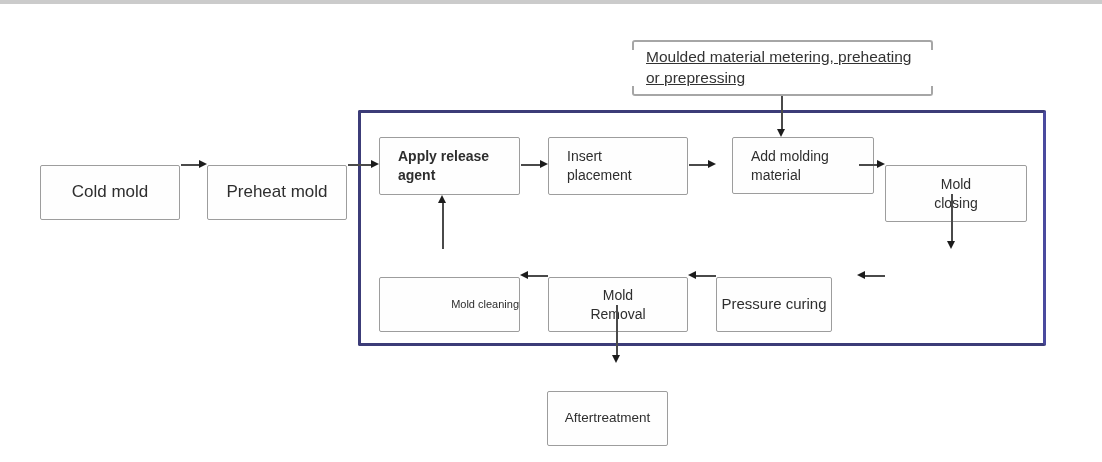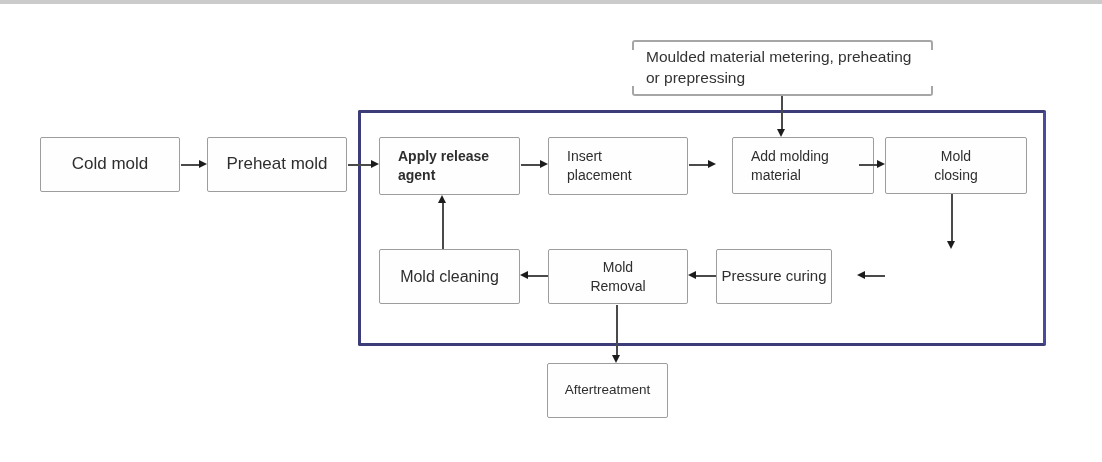--- a/index.html
+++ b/index.html
@@ -19,21 +19,21 @@
   .node{
     position:absolute;
     box-sizing:border-box;
     border:1.5px solid #9d9d9d;
     border-radius:2px;
     background:#fefefe;
     display:flex;align-items:center;
     white-space:pre-line;
     line-height:1.35;
   }
-  .center{justify-content:center;text-align:center;}
+  .center{justify-content:center;text-align:center;margin-top:28px;}
   .leftpad{justify-content:flex-start;text-align:left;padding-left:18px;}
   
   .container-box{
     position:absolute;
     left:358px;top:110px;width:688px;height:236px;
     box-sizing:border-box;
     border:3.5px solid #3c3c78;
     border-right-color:#4a4a9e;
     border-radius:2px;
     background:transparent;
@@ -50,37 +50,38 @@
   }
   .bracket .b-bottom{
     position:absolute;left:0;right:0;bottom:0;height:8px;
     border-bottom:2px solid #a6a6a6;border-left:2px solid #a6a6a6;border-right:2px solid #a6a6a6;
     border-radius:0 0 3px 3px;
   }
   .bracket .b-text{
     position:absolute;left:14px;top:7px;right:8px;
     font-size:15.5px;line-height:1.35;color:#333;
     white-space:pre-line;
+    text-decoration:underline;
   }
   
   .hline{position:absolute;height:1.5px;background:#4a4a4a;}
   .vline{position:absolute;width:1.5px;background:#4a4a4a;}
   .head{position:absolute;width:0;height:0;}
   .head.right{border-top:4.5px solid transparent;border-bottom:4.5px solid transparent;border-left:8px solid #1c1c1c;}
   .head.left {border-top:4.5px solid transparent;border-bottom:4.5px solid transparent;border-right:8px solid #1c1c1c;}
   .head.down {border-left:4.5px solid transparent;border-right:4.5px solid transparent;border-top:8px solid #1c1c1c;}
   .head.up   {border-left:4.5px solid transparent;border-right:4.5px solid transparent;border-bottom:8px solid #1c1c1c;}
   
   .n-cold      {left:40px; top:137px;width:140px;height:55px;font-size:17px;}
   .n-preheat   {left:207px;top:137px;width:140px;height:55px;font-size:17px;}
   .n-apply     {left:379px;top:137px;width:141px;height:58px;font-size:14px;font-weight:bold;}
   .n-insert    {left:548px;top:137px;width:140px;height:58px;font-size:14px;}
   .n-addmat    {left:716px;top:137px;width:142px;height:57px;font-size:14px;margin-left:16px;}
   .n-closing   {left:885px;top:137px;width:142px;height:57px;font-size:14px;}
-  .n-cleaning  {left:379px;top:249px;width:141px;height:55px;font-size:16px;}
+  .n-cleaning  {left:379px;top:249px;width:141px;height:55px;font-size:11px;justify-content:flex-end;}
   .n-removal   {left:548px;top:249px;width:140px;height:55px;font-size:14px;}
   .n-pressure  {left:716px;top:249px;width:116px;height:55px;font-size:15px;}
   .n-venting   {left:885px;top:249px;width:142px;height:55px;font-size:17px;}
   .n-after     {left:547px;top:363px;width:121px;height:55px;font-size:13.5px;}
 </style>
 </head>
 <body>
 
 <div class="canvas">
 

